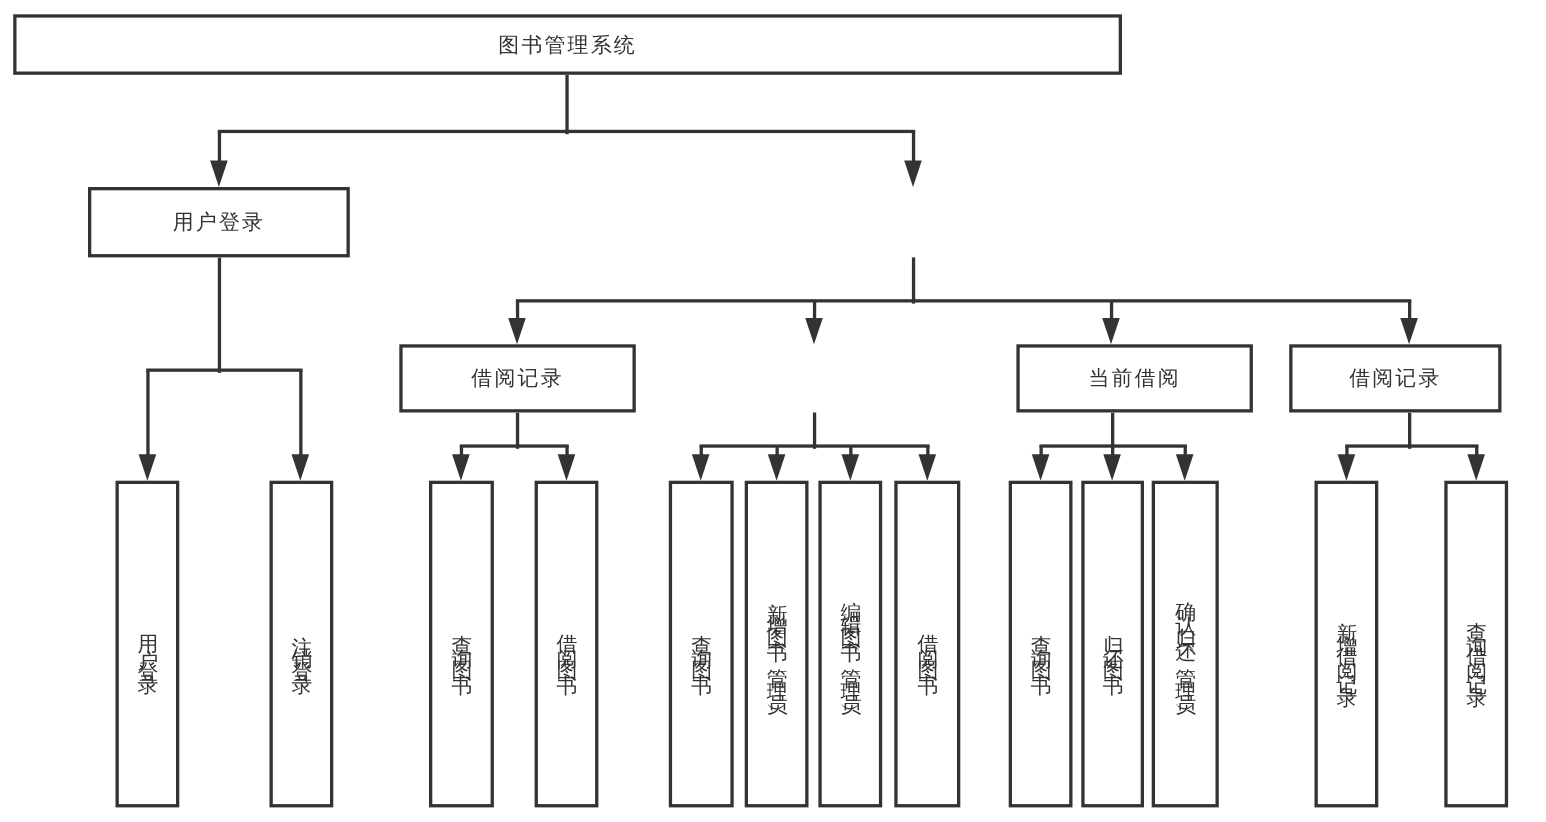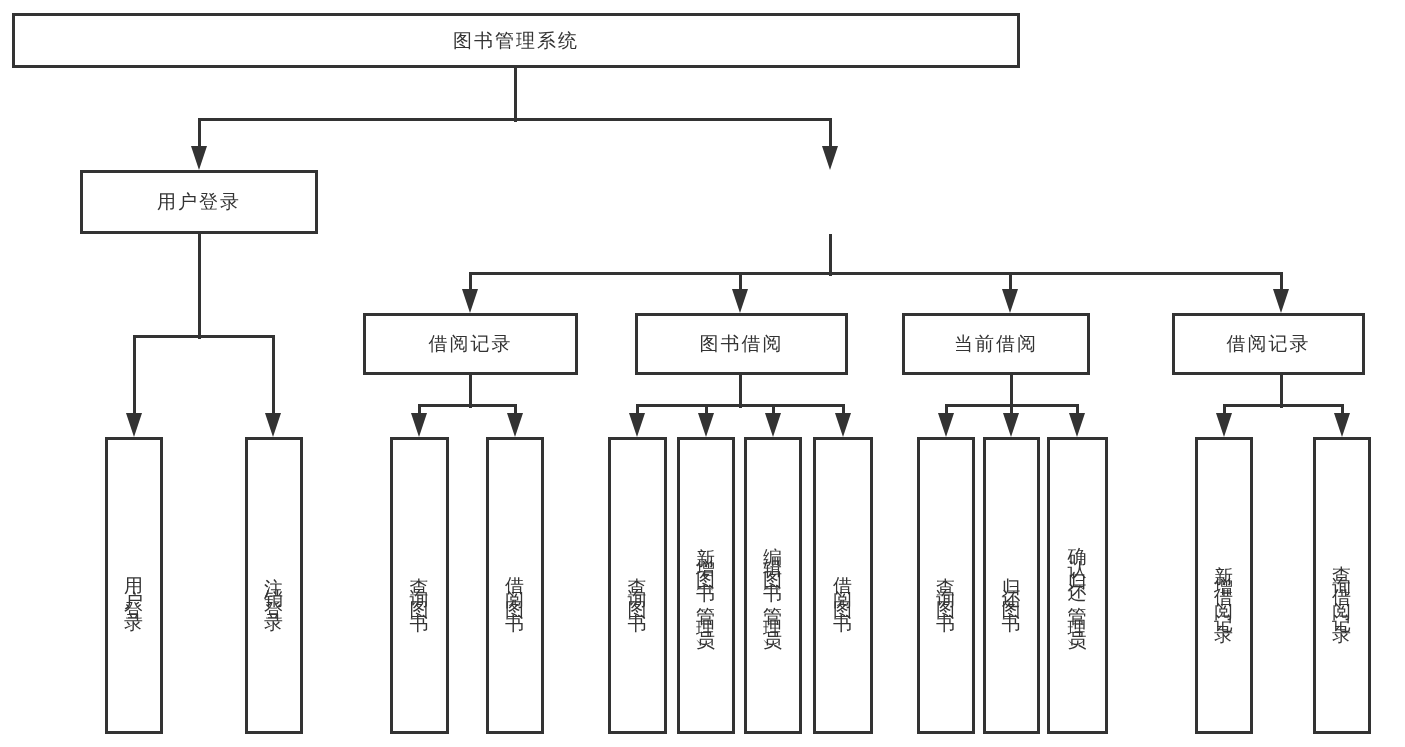--- a/index.html
+++ b/index.html
@@ -126,24 +126,21 @@
     <span>图书管理系统</span>
   </div>
 
   <div class="node h" style="left:80px;top:170px;width:238px;height:64px">
     <span>用户登录</span>
   </div>
 
   <div class="node h" style="left:363px;top:313px;width:215px;height:62px">
     <span>借阅记录</span>
   </div>
-  <div class="node h" style="left:635px;top:313px;width:213px;height:62px">
-    <span>图书借阅</span>
-  </div>
-  <div class="node h" style="left:902px;top:313px;width:188px;height:62px">
+  <div class="node h" style="left:924px;top:313px;width:215px;height:62px">
     <span>当前借阅</span>
   </div>
   <div class="node h" style="left:1172px;top:313px;width:193px;height:62px">
     <span>借阅记录</span>
   </div>
 
   <div class="node v" style="left:105px;top:437px;width:58px;height:297px">
     <span>用户登录</span>
   </div>
   <div class="node v" style="left:245px;top:437px;width:58px;height:297px">

